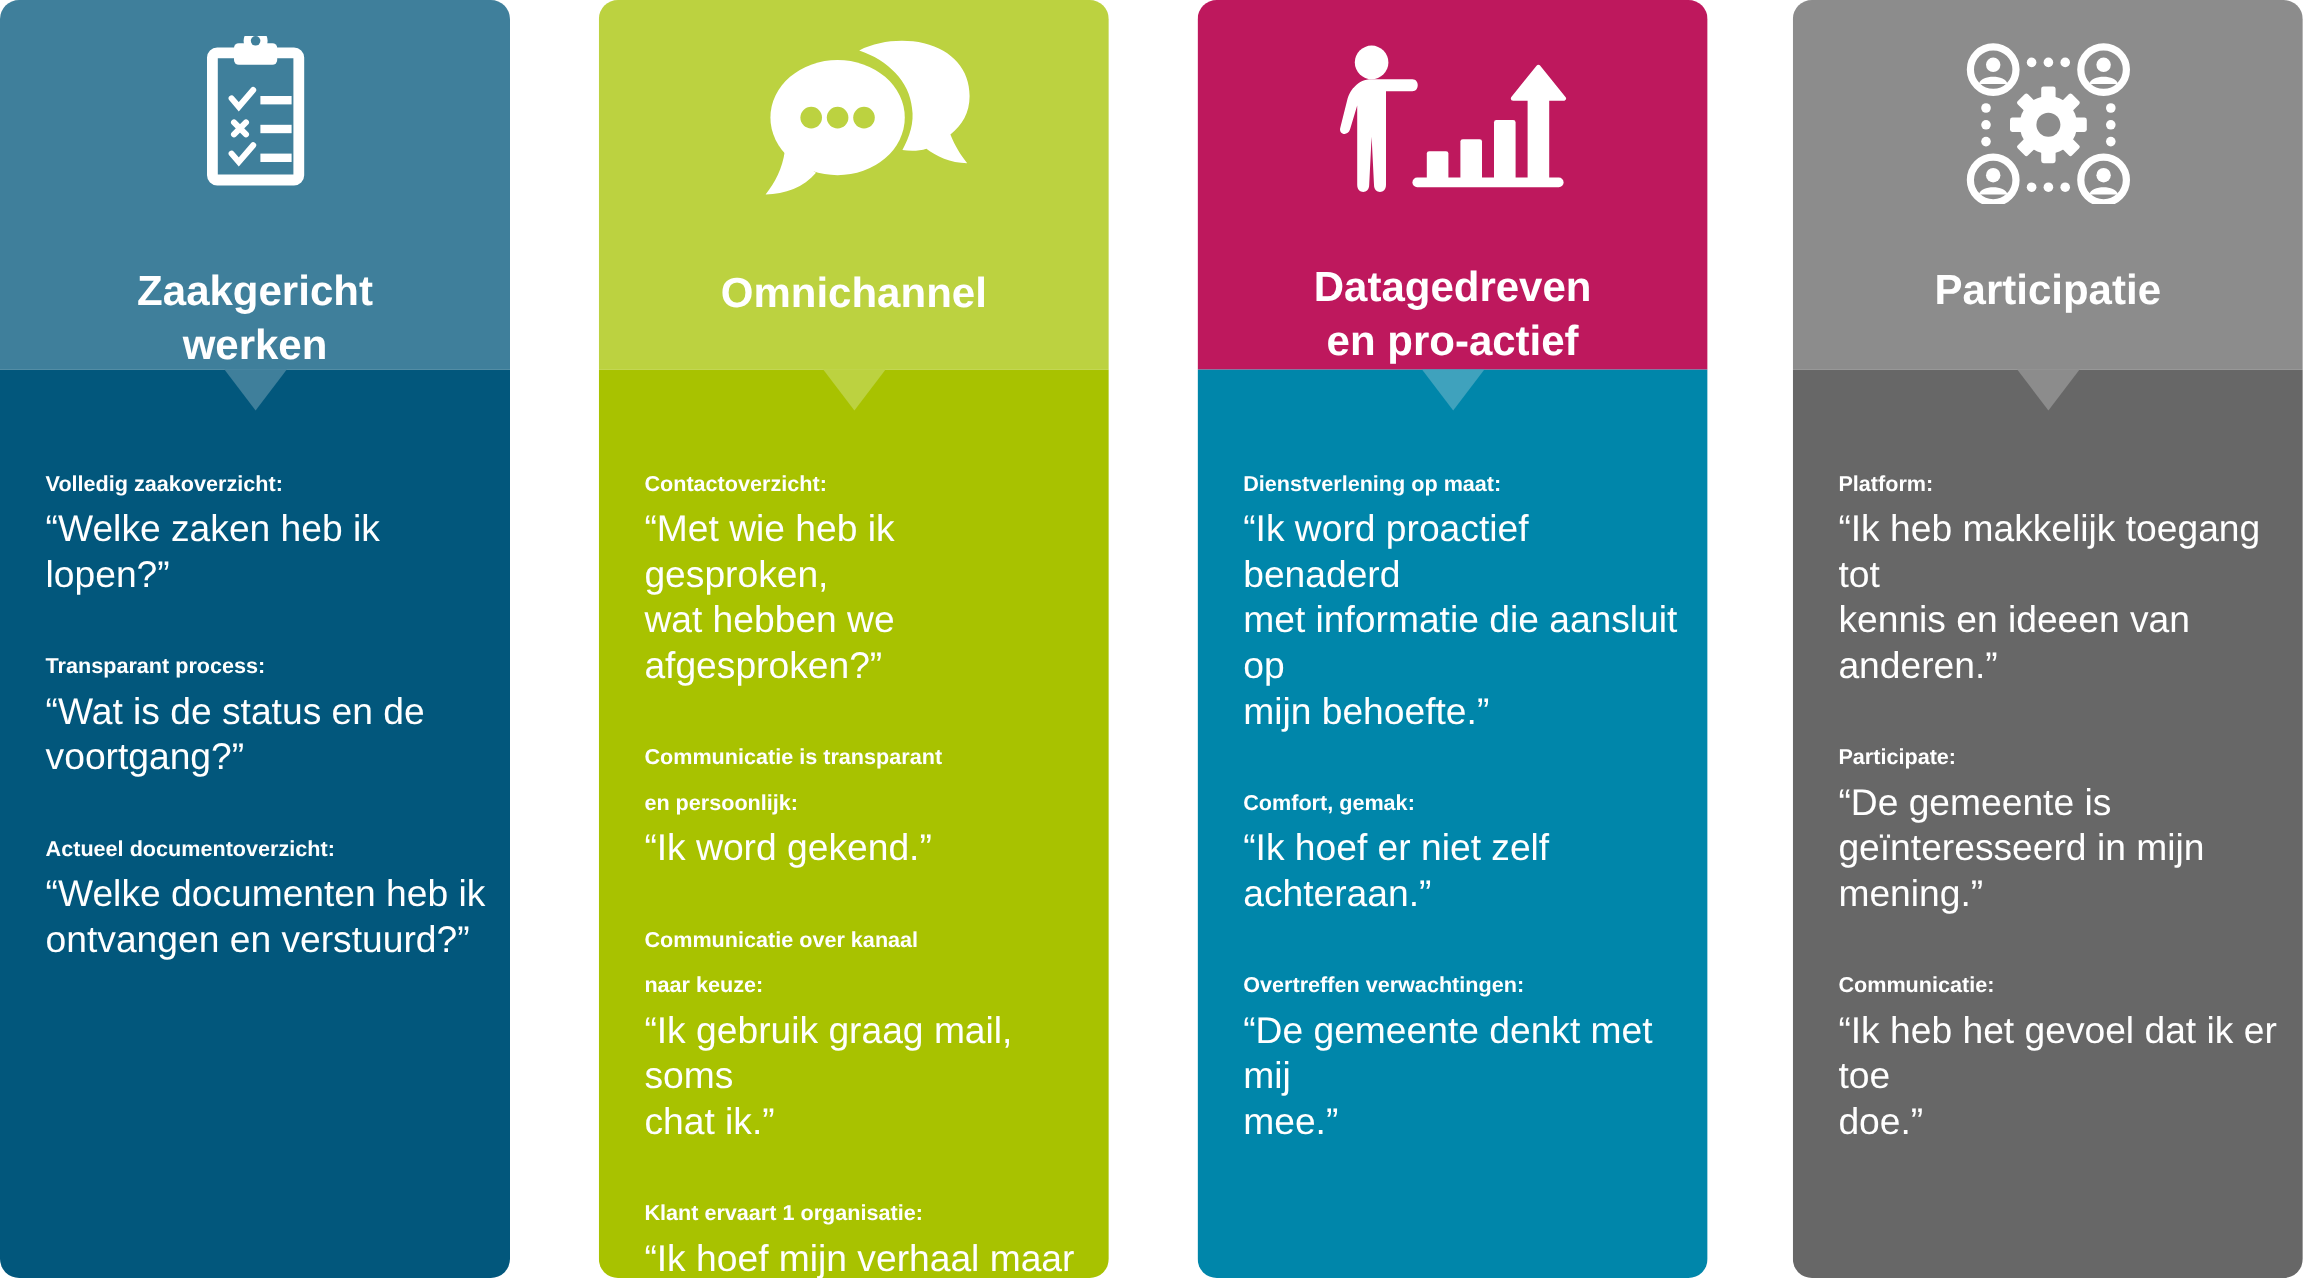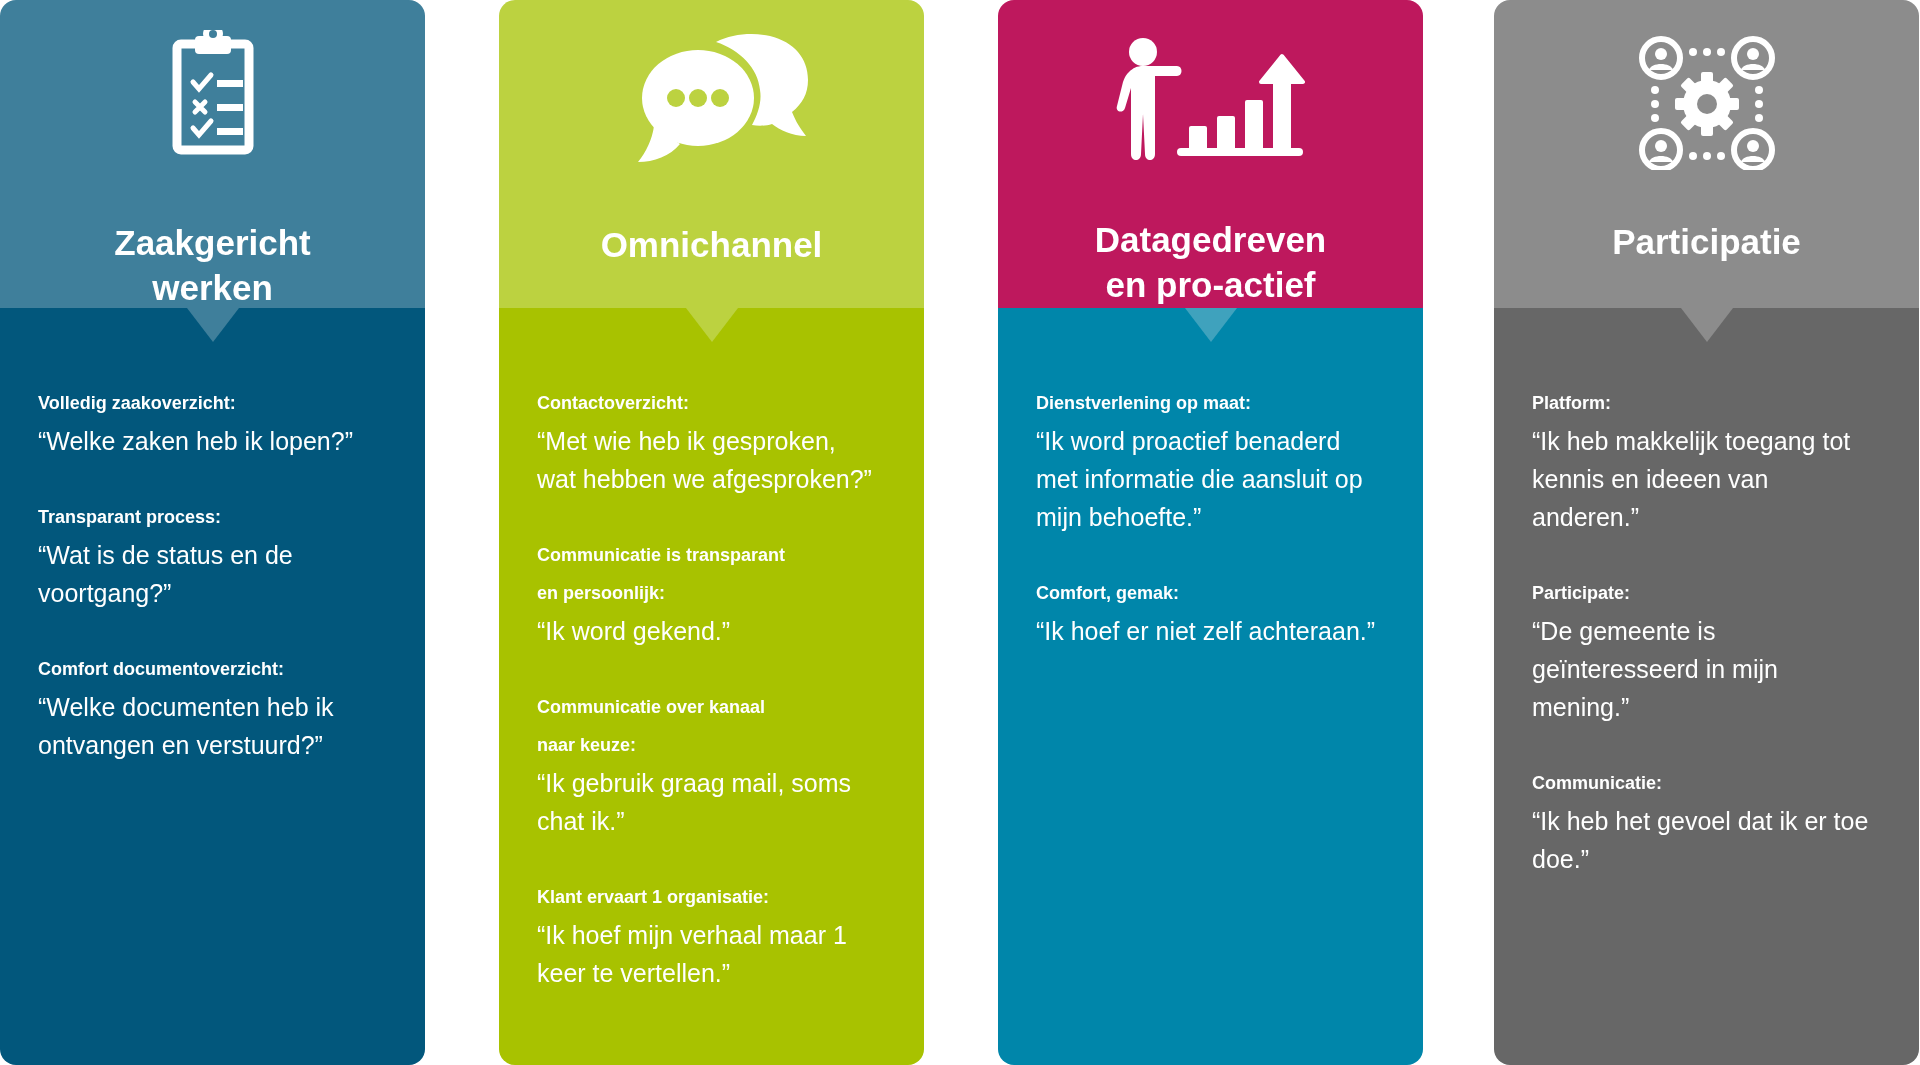--- a/index.html
+++ b/index.html
@@ -14,21 +14,21 @@
     .body { position:absolute; left:0; top:308px; width:100%; bottom:0; }
     .pointer { position:absolute; top:308px; left:50%; margin-left:-26px; width:0; height:0;
                border-left:26px solid transparent; border-right:26px solid transparent; border-top:34px solid #000; }
     .icon { position:absolute; left:50%; top:30px; transform:translateX(-50%); width:200px; height:140px; }
     .icon svg { width:100%; height:100%; display:block; }
     .title { position:absolute; left:0; right:0; color:#ffffff; font-weight:bold; font-size:35px; line-height:45px;
              text-align:center;margin-top:32px; }
     .content { position:absolute; left:38px; right:20px; top:384px; color:#ffffff; }
     .item { margin-bottom:38px; }
     .item-label { font-weight:bold; font-size:18px; line-height:38px; display:block; }
-    .item-quote { font-size:25px; line-height:38px; display:block; white-space:pre-line; }
+    .item-quote { font-size:31px; line-height:38px; display:block; white-space:pre-line; }
   </style>
 </head>
 <body>
 
 <div class="col col-1">
   <div class="head" style="background:#3f7f9b;">
     <div class="icon">
       <svg viewBox="0 0 200 140">
         <rect x="64" y="14" width="72" height="106" rx="4" fill="none" stroke="#fff" stroke-width="9"></rect>
         <rect x="82" y="6" width="36" height="18" rx="4" fill="#fff"></rect>
@@ -53,21 +53,21 @@
     <div class="item">
       <span class="item-label">Volledig zaakoverzicht:</span>
       <span class="item-quote">“Welke zaken heb ik lopen?”</span>
     </div>
     <div class="item">
       <span class="item-label">Transparant process:</span>
       <span class="item-quote">“Wat is de status en de
 voortgang?”</span>
     </div>
     <div class="item">
-      <span class="item-label">Comfort documentoverzicht:</span>
+      <span class="item-label">Actueel documentoverzicht:</span>
       <span class="item-quote">“Welke documenten heb ik
 ontvangen en verstuurd?”</span>
     </div>
   </div>
 </div>
 
 <div class="col col-2">
   <div class="head" style="background:#bcd240;">
     <div class="icon">
       <svg viewBox="0 0 200 140">
@@ -134,20 +134,25 @@
   <div class="content">
     <div class="item">
       <span class="item-label">Dienstverlening op maat:</span>
       <span class="item-quote">“Ik word proactief benaderd
 met informatie die aansluit op
 mijn behoefte.”</span>
     </div>
     <div class="item">
       <span class="item-label">Comfort, gemak:</span>
       <span class="item-quote">“Ik hoef er niet zelf achteraan.”</span>
+    </div>
+    <div class="item">
+      <span class="item-label">Overtreffen verwachtingen:</span>
+      <span class="item-quote">“De gemeente denkt met mij
+mee.”</span>
     </div>
   </div>
 </div>
 
 <div class="col col-4">
   <div class="head" style="background:#8c8c8c;">
     <div class="icon">
       <svg viewBox="0 0 200 140">
         <g fill="none" stroke="#fff" stroke-width="6">
           <circle cx="54" cy="28" r="19"></circle>

